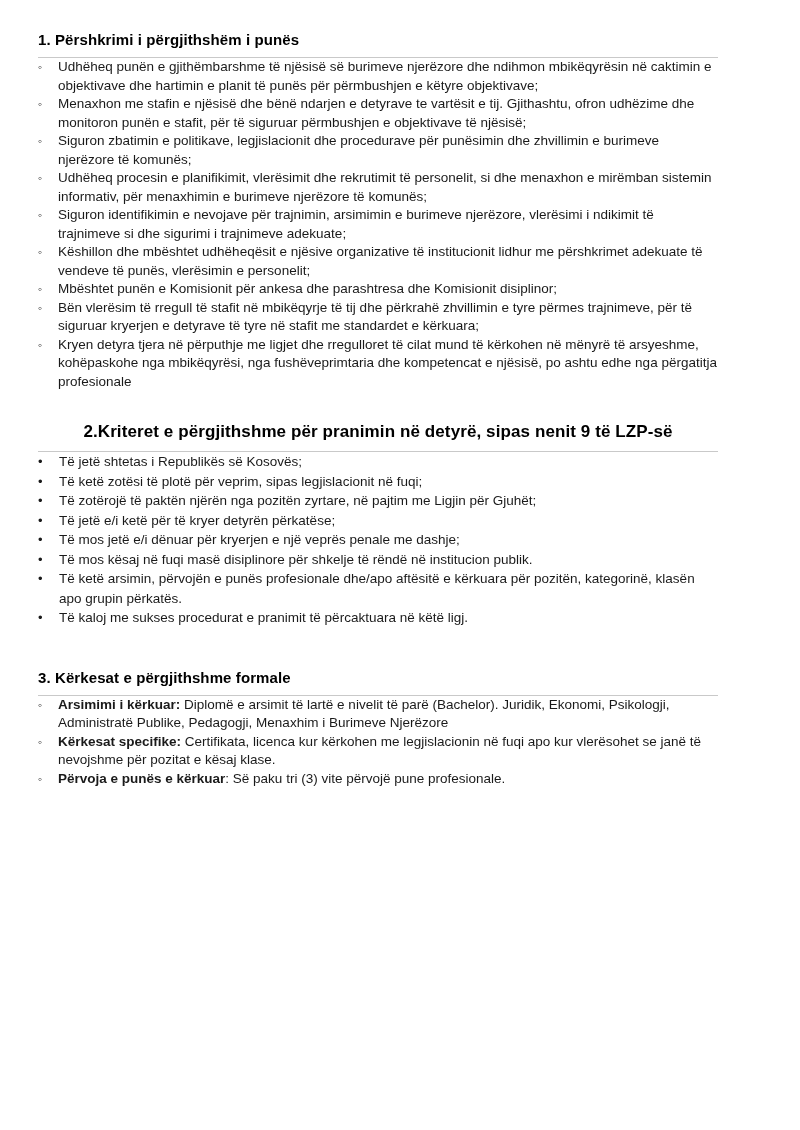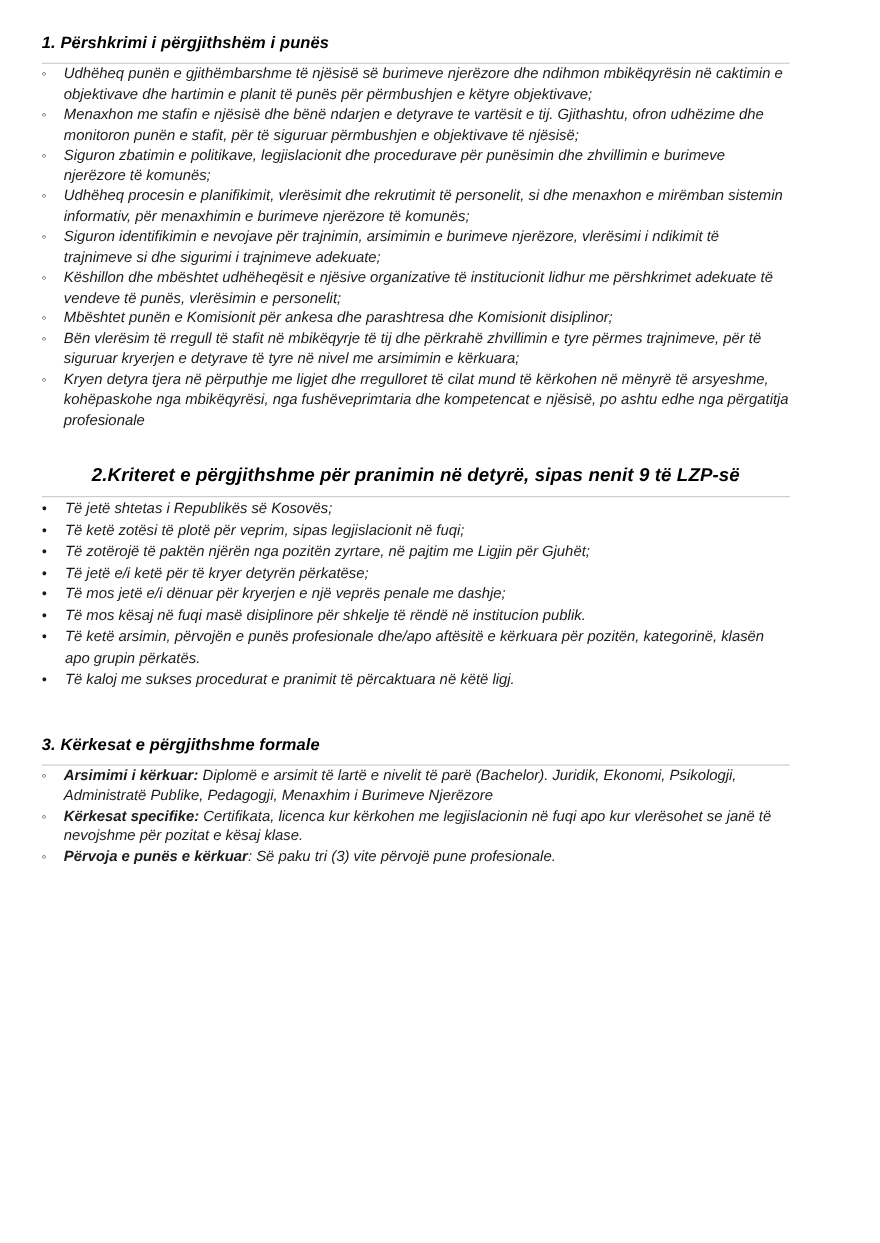--- a/index.html
+++ b/index.html
@@ -1,17 +1,17 @@
 <!DOCTYPE html>
 <html><head>
 <meta charset="utf-8">
 <style>
   html,body { margin:0; padding:0; background:#ffffff; }
   body { font-family:"Liberation Sans", sans-serif; }
-  .page { position:relative; width:800px; height:928px; background:#fff; color:#1a1a1a; overflow:hidden;font-style:italic; }
+  .page { position:relative; width:800px; height:928px; background:#fff; color:#1a1a1a; overflow:hidden; }
   .content { padding:30px 82px 0 38px; }
 
   .sec-heading { margin:0; color:#000; font-weight:700; border-bottom:1px solid #c9c9c9; letter-spacing:.1px; }
   .sec-1 { font-size:15px; line-height:20px; padding-bottom:7px; }
   .sec-2 { font-size:17px; line-height:22px; margin-top:30px; padding-bottom:8px;text-align:center; }
   .sec-3 { font-size:15px; line-height:20px; margin-top:40px; padding-bottom:7px; }
 
   ul.blist { list-style:none; margin:0; padding:0; }
   ul.blist li { display:flex; align-items:flex-start; }
   .deep { margin-top:7px; padding-left:62px; }
@@ -61,21 +61,21 @@
       <li>
           <span class="b">◦</span>
           <span class="t">Këshillon dhe mbështet udhëheqësit e njësive organizative të institucionit lidhur me përshkrimet adekuate të vendeve të punës, vlerësimin e personelit;</span>
         </li>
       <li>
           <span class="b">◦</span>
           <span class="t">Mbështet punën e Komisionit për ankesa dhe parashtresa dhe Komisionit disiplinor;</span>
         </li>
       <li>
           <span class="b">◦</span>
-          <span class="t">Bën vlerësim të rregull të stafit në mbikëqyrje të tij dhe përkrahë zhvillimin e tyre përmes trajnimeve, për të siguruar kryerjen e detyrave të tyre në nivel me arsimimin e kërkuara;</span>
+          <span class="t">Bën vlerësim të rregull të stafit në mbikëqyrje të tij dhe përkrahë zhvillimin e tyre përmes trajnimeve, për të siguruar kryerjen e detyrave të tyre në stafit me standardet e kërkuara;</span>
         </li>
       <li>
           <span class="b">◦</span>
           <span class="t">Kryen detyra tjera në përputhje me ligjet dhe rregulloret të cilat mund të kërkohen në mënyrë të arsyeshme, kohëpaskohe nga mbikëqyrësi, nga fushëveprimtaria dhe kompetencat e njësisë, po ashtu edhe nga përgatitja profesionale</span>
         </li>
     </ul>
 
     <h2 class="sec-heading sec-2">2.Kriteret e përgjithshme për pranimin në detyrë, sipas nenit 9 të LZP-së</h2>
     <ul class="blist shallow">
       <li>

